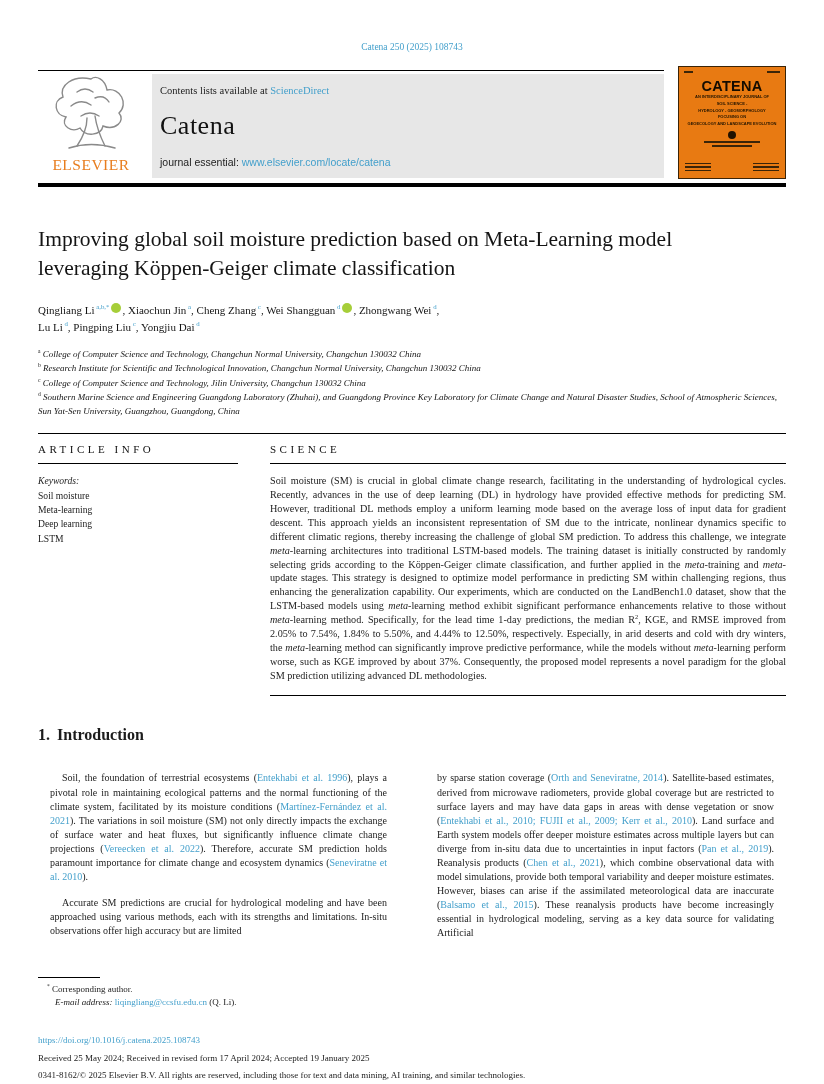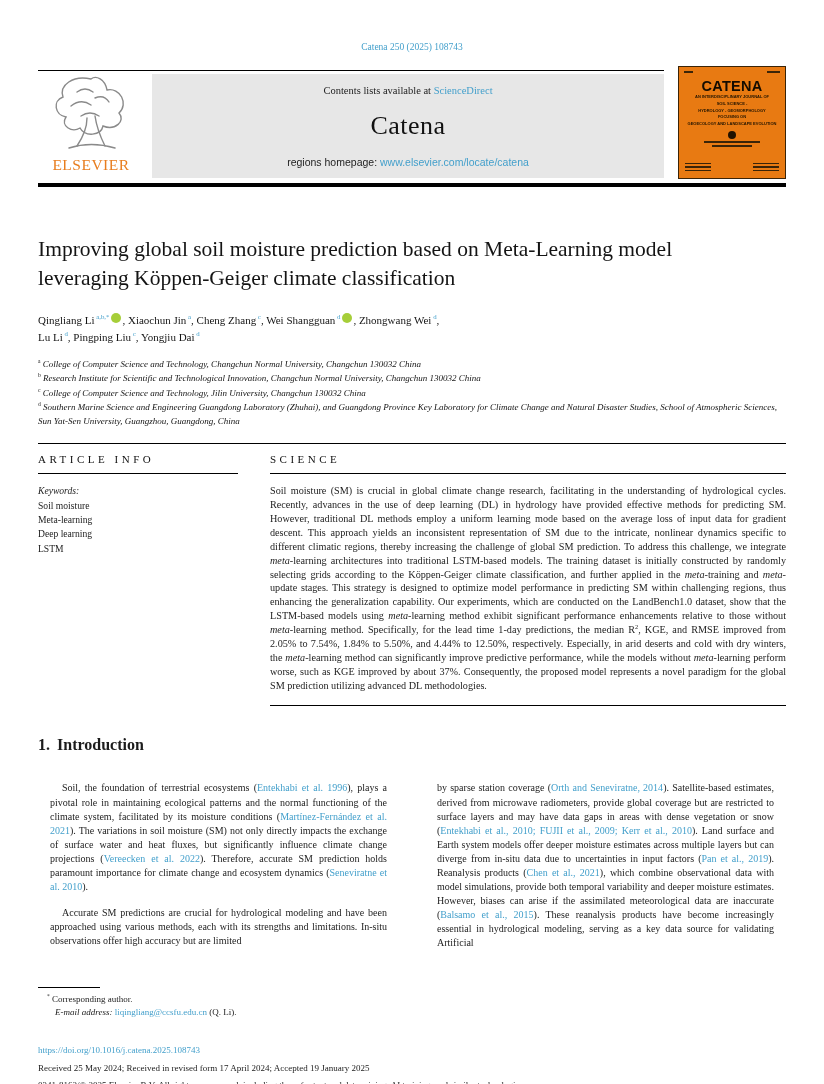--- a/index.html
+++ b/index.html
@@ -21,21 +21,21 @@
   .top-ref{text-align:center;padding-top:24px;font-size:9.5px;color:var(--link);}
 
   
   .header-zone{display:flex;margin-top:18px;}
   .header-left{flex:1;}
   .hr-thin{border-top:1.5px solid #000;}
   .header-main{display:flex;height:104px;margin-top:3px;}
   .logo-box{width:106px;display:flex;flex-direction:column;align-items:center;}
   .logo-box svg{display:block;}
   .elsevier-word{font-size:15.5px;letter-spacing:0.5px;color:var(--orange);margin-top:2px;font-family:"Liberation Serif",serif;}
-  .banner{flex:1;background:#e7e7e7;margin-left:8px;text-align:center;height:104px;
+  .banner{flex:1;background:#e7e7e7;margin-left:8px;text-align:left;height:104px;
           display:flex;flex-direction:column;justify-content:space-between;padding:11px 8px 10px;gap:13px;}
   .contents-line{font-size:10.5px;color:#222;}
   .journal-name{font-size:26px;color:#111;letter-spacing:0.5px;}
   .homepage-line{font-size:10.5px;font-family:"Liberation Sans",sans-serif;color:#222;}
   .seg-c{color:var(--link);}
 
   
   .cover{width:108px;height:113px;margin-left:14px;margin-top:-4px;background:var(--cover);
          border:1.5px solid #3a2408;position:relative;overflow:hidden;padding:4px 5px;}
   .cover-topmarks{display:flex;justify-content:space-between;}
@@ -113,21 +113,21 @@
               <path d="M30 18 q 8 -6 16 0 M24 32 q 10 -8 20 -1 M48 24 q 9 -4 14 4 M34 42 q 9 -6 18 0"></path>
               <path d="M40 44 C 40 54, 36 63, 30 72 M48 42 C 50 56, 54 64, 58 72"></path>
               <path d="M22 74 q 22 -7 46 0"></path>
             </g>
           </svg>
           <div class="elsevier-word">ELSEVIER</div>
         </div>
         <div class="banner">
           <div class="contents-line"><span class="seg-p">Contents lists available at </span><span class="seg-c">ScienceDirect</span></div>
           <div class="journal-name">Catena</div>
-          <div class="homepage-line"><span class="seg-p">regions homepage: </span><span class="seg-c">www.elsevier.com/locate/catena</span></div>
+          <div class="homepage-line"><span class="seg-p">journal essential: </span><span class="seg-c">www.elsevier.com/locate/catena</span></div>
         </div>
       </div>
     </div>
     <div class="cover">
       <div class="cover-topmarks">
         <div class="mark m1"></div>
           <div class="mark m2"></div>
       </div>
       <div class="cover-title">CATENA</div>
       <div class="cover-line">AN INTERDISCIPLINARY JOURNAL OF</div>
@@ -150,21 +150,21 @@
             <div class="bar"></div>
             <div class="bar"></div>
             <div class="bar"></div>
           </div>
       </div>
     </div>
   </div>
 
   <div class="hr-thick"></div>
 
-  <h1 class="title" style="font-weight:normal;margin:48px 0 0;">Improving global soil moisture prediction based on Meta-Learning model leveraging Köppen-Geiger climate classification</h1>
+  <h1 class="title" style="font-weight:normal;margin:38px 0 0;">Improving global soil moisture prediction based on Meta-Learning model leveraging Köppen-Geiger climate classification</h1>
 
   <div class="authors"><span class="seg-p">Qingliang Li</span><span class="seg-bsup"> a,b,*</span><span class="seg-orcid"></span><span class="seg-p">, Xiaochun Jin</span><span class="seg-bsup"> a</span><span class="seg-p">, Cheng Zhang</span><span class="seg-bsup"> c</span><span class="seg-p">, Wei Shangguan</span><span class="seg-bsup"> d</span><span class="seg-orcid"></span><span class="seg-p">, Zhongwang Wei</span><span class="seg-bsup"> d</span><span class="seg-p">,</span><br><span class="seg-p">Lu Li</span><span class="seg-bsup"> d</span><span class="seg-p">, Pingping Liu</span><span class="seg-bsup"> c</span><span class="seg-p">, Yongjiu Dai</span><span class="seg-bsup"> d</span></div>
 
   <div class="affs">
     <div><span class="seg-sup">a</span><span class="seg-i"> College of Computer Science and Technology, Changchun Normal University, Changchun 130032 China</span></div>
     <div><span class="seg-sup">b</span><span class="seg-i"> Research Institute for Scientific and Technological Innovation, Changchun Normal University, Changchun 130032 China</span></div>
     <div><span class="seg-sup">c</span><span class="seg-i"> College of Computer Science and Technology, Jilin University, Changchun 130032 China</span></div>
     <div><span class="seg-sup">d</span><span class="seg-i"> Southern Marine Science and Engineering Guangdong Laboratory (Zhuhai), and Guangdong Province Key Laboratory for Climate Change and Natural Disaster Studies, School of Atmospheric Sciences, Sun Yat-Sen University, Guangzhou, Guangdong, China</span></div>
   </div>
 

